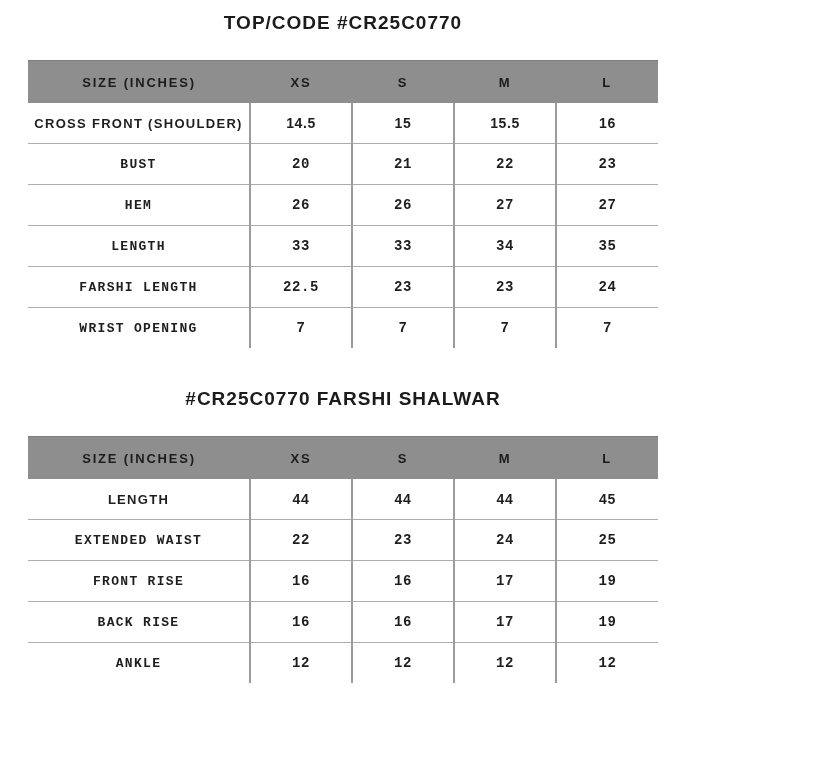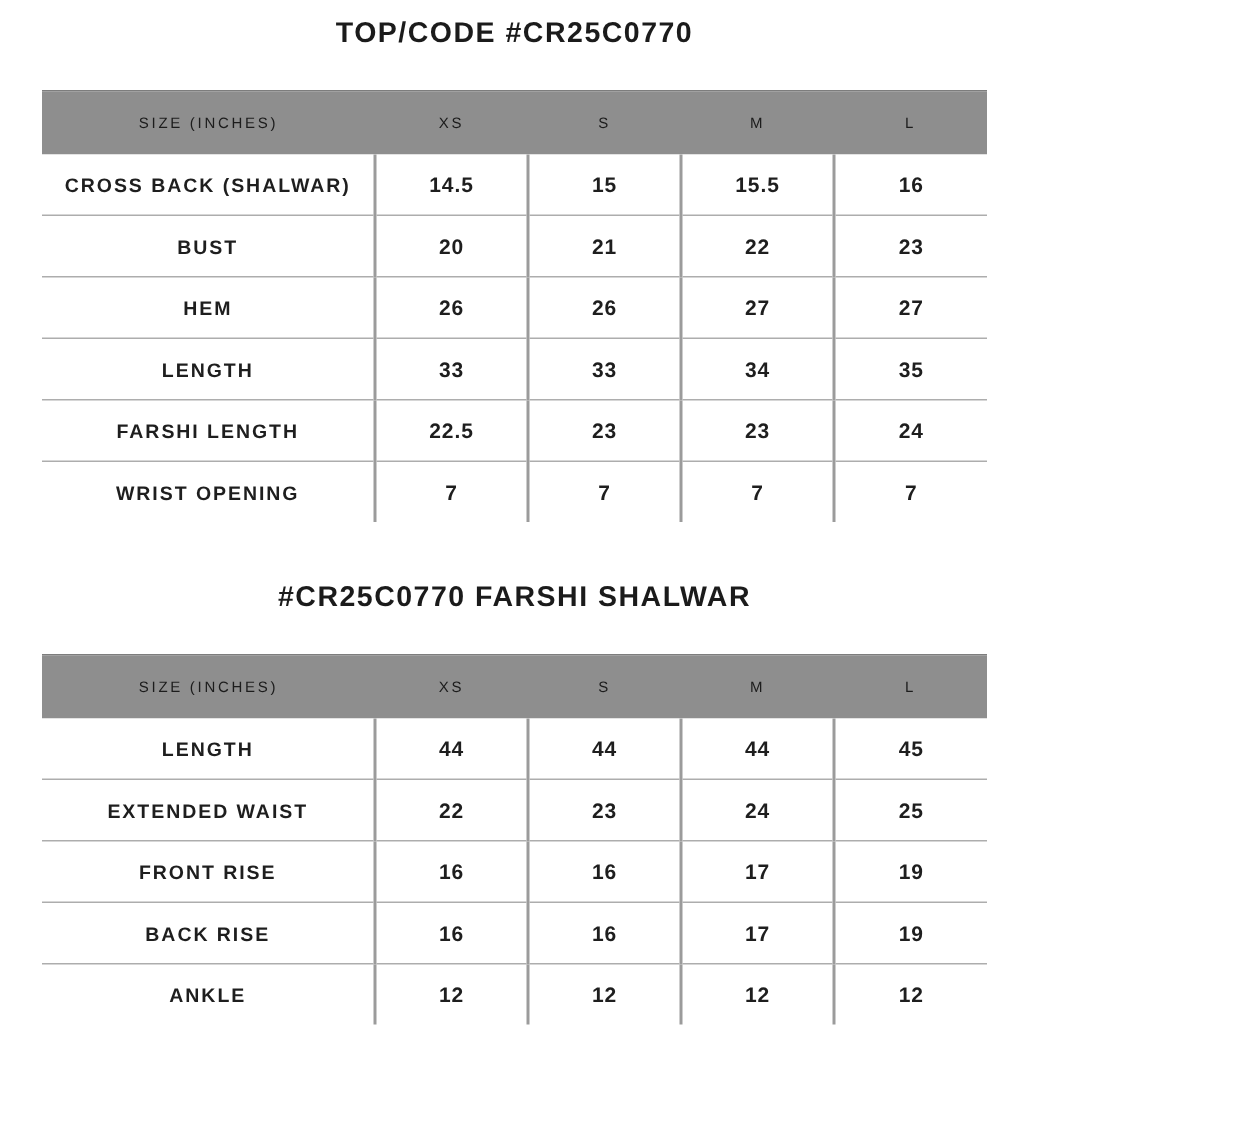--- a/index.html
+++ b/index.html
@@ -37,22 +37,22 @@
     margin: 0 auto;
     border-collapse: collapse;
     table-layout: fixed;
   }
   table.size-table col.label-col { width: 222px; }
   table.size-table col.size-col  { width: 102px; }
   table.size-table thead th {
     background: #8e8e8e;
     border-top: 1px solid #7d7d7d;
     height: 40px;
-    font-size: 10px;
-    font-weight: 400;
+    font-size: 13px;
+    font-weight: 700;
     letter-spacing: 1.8px;
     color: #1c1c1c;
     text-align: center;
     vertical-align: middle;
   }
   table.size-table tbody td {
     height: 38px;
     text-align: center;
     vertical-align: middle;
     font-size: 14px;
@@ -63,20 +63,21 @@
   }
   table.size-table tbody td.row-label {
     font-size: 13px;
     letter-spacing: 1.3px;
   }
   table.size-table tbody td:not(:first-child) {
     border-left: 2px solid #9b9b9b;
   }
   table.size-table tbody tr + tr td {
     border-top: 1px solid #adadad;
+    font-family: Liberation Mono, monospace;
   }
 </style>
 </head>
 <body>
 
 <div class="page">
 
   <section class="chart-block">
     <h1 class="chart-title">TOP/CODE #CR25C0770</h1>
     <table class="size-table">
@@ -91,21 +92,21 @@
           <tr>
             <th>SIZE (INCHES)</th>
             <th>XS</th>
             <th>S</th>
             <th>M</th>
             <th>L</th>
           </tr>
         </thead>
         <tbody>
           <tr>
-            <td class="row-label">CROSS BACK (SHALWAR)</td>
+            <td class="row-label">CROSS FRONT (SHOULDER)</td>
             <td>14.5</td>
             <td>15</td>
             <td>15.5</td>
             <td>16</td>
           </tr>
           <tr>
             <td class="row-label">BUST</td>
             <td>20</td>
             <td>21</td>
             <td>22</td>

